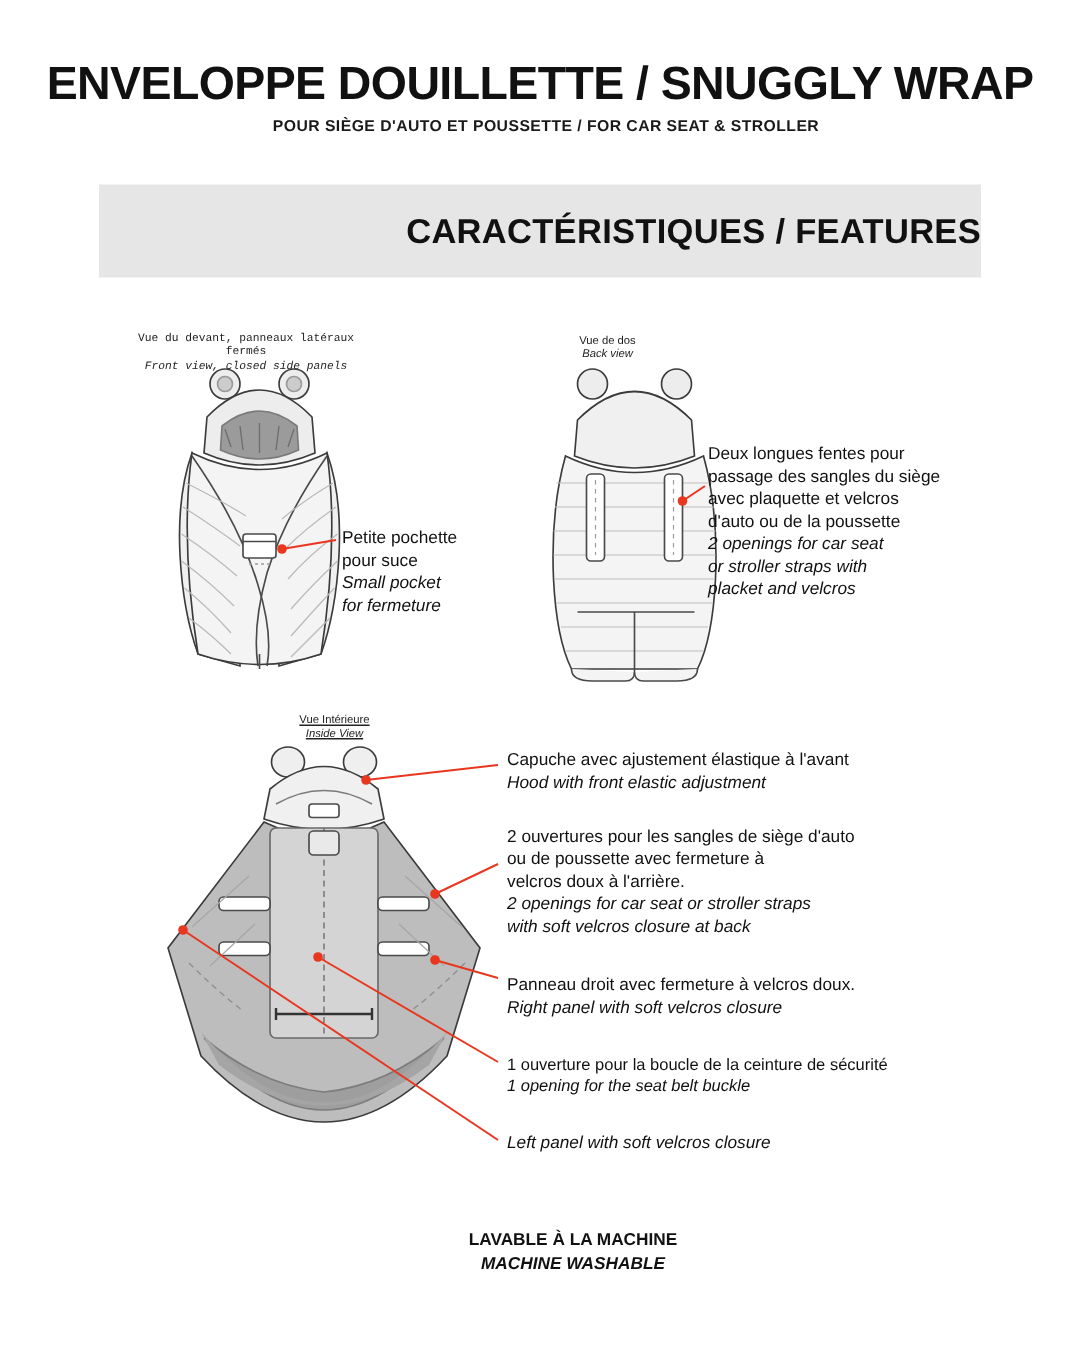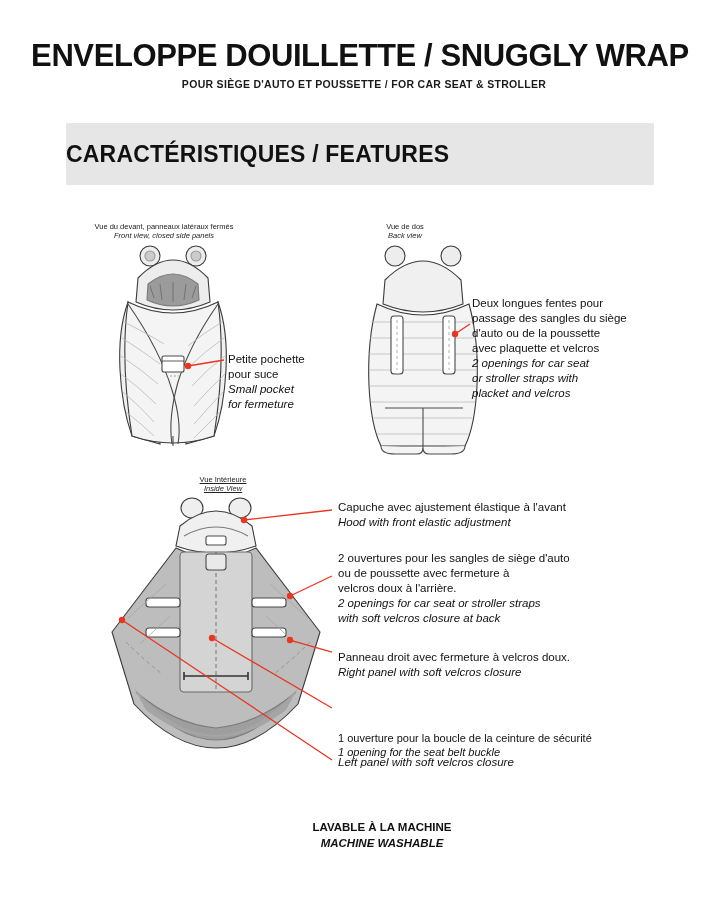--- a/index.html
+++ b/index.html
@@ -48,21 +48,21 @@
   
   .features-band {
     position: absolute;
     top: 123px;
     left: 66px;
     width: 588px;
     height: 62px;
     background: #e6e6e6;
     display: flex;
     align-items: center;
-    justify-content: flex-start;
+    justify-content: flex-end;
   }
   .features-band .band-text {
     font-size: 23px;
     font-weight: bold;
     letter-spacing: 0.2px;
     color: #111;
   }
 
   
   .view-caption {
@@ -80,21 +80,20 @@
     position: absolute;
     font-size: 11.5px;
     line-height: 1.3;
     color: #111;
   }
   .callout .fr { display: block; }
   .callout .en { display: block; font-style: italic; }
 
   .callout.small {
     font-size: 11px;
-    margin-top: 28px;
   }
 
   
   .footer {
     position: absolute;
     top: 820px;
     left: 0;
     width: 720px;
     text-align: center;
     font-size: 11.5px;
@@ -113,21 +112,21 @@
 
 <div class="page">
 
   <div class="title">ENVELOPPE DOUILLETTE / SNUGGLY WRAP</div>
   <div class="subtitle">POUR SIÈGE D'AUTO ET POUSSETTE / FOR CAR SEAT &amp; STROLLER</div>
 
   <div class="features-band">
     <span class="band-text">CARACTÉRISTIQUES / FEATURES</span>
   </div>
 
-  <div class="view-caption" style="top:222px; left:84px; width:160px;">
+  <div class="view-caption" style="top:222px; left:84px; width:160px;font-family:Liberation Mono, monospace;">
     <span class="fr">Vue du devant, panneaux latéraux fermés</span>
     <span class="en">Front view, closed side panels</span>
   </div>
 
   <div class="view-caption" style="top:222px; left:350px; width:110px;">
     <span class="fr">Vue de dos</span>
     <span class="en">Back view</span>
   </div>
 
   <div class="view-caption" style="top:475px; left:168px; width:110px;text-decoration:underline;">
@@ -284,22 +283,22 @@
   <div class="callout" style="top:352px; left:228px; width:120px;">
     <span class="fr">Petite pochette</span>
     <span class="fr">pour suce</span>
     <span class="en">Small pocket</span>
     <span class="en">for fermeture</span>
   </div>
 
   <div class="callout" style="top:296px; left:472px; width:210px;">
     <span class="fr">Deux longues fentes pour</span>
     <span class="fr">passage des sangles du siège</span>
+    <span class="fr">avec plaquette et velcros</span>
     <span class="fr">d'auto ou de la poussette</span>
-    <span class="fr">avec plaquette et velcros</span>
     <span class="en">2 openings for car seat</span>
     <span class="en">or stroller straps with</span>
     <span class="en">placket and velcros</span>
   </div>
 
   <div class="callout" style="top:500px; left:338px; width:300px;">
     <span class="fr">Capuche avec ajustement élastique à l'avant</span>
     <span class="en">Hood with front elastic adjustment</span>
   </div>
 

